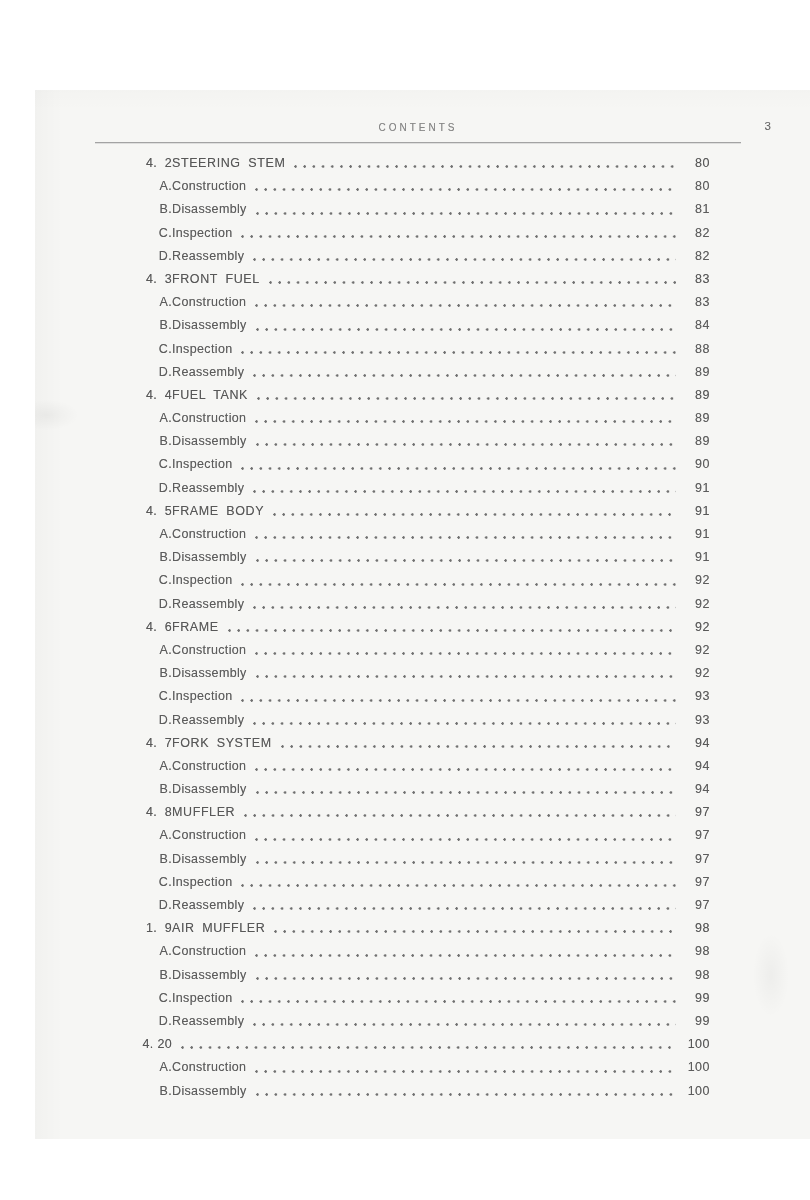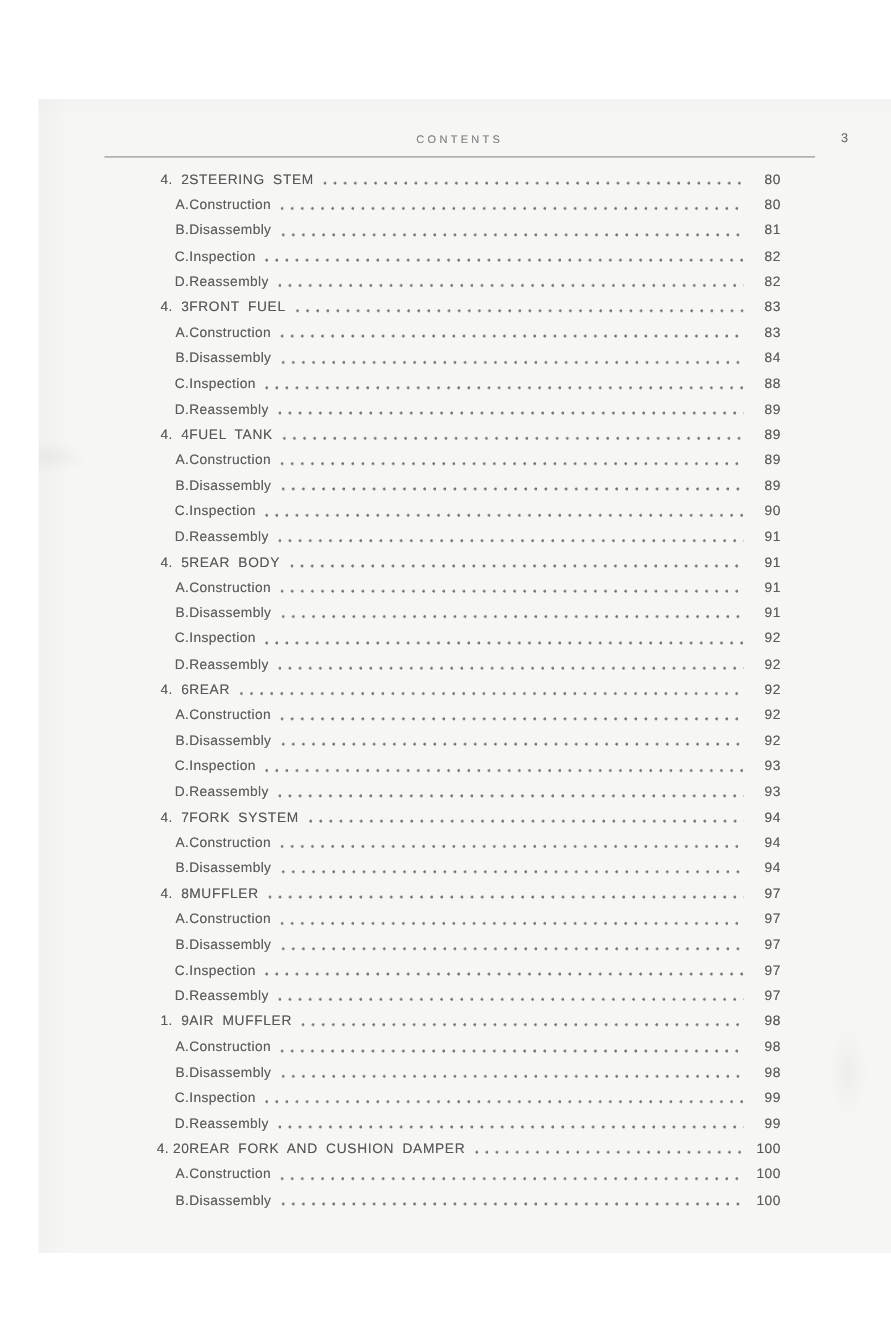--- a/index.html
+++ b/index.html
@@ -192,21 +192,21 @@
     <span class="pg">90</span>
   </div>
         <div class="row">
     <span class="num">D.</span>
     <span class="title">Reassembly</span>
     <span class="leader"></span>
     <span class="pg">91</span>
   </div>
         <div class="row section">
     <span class="num">4.  5</span>
-    <span class="title">REAR BODY</span>
+    <span class="title">FRAME BODY</span>
     <span class="leader"></span>
     <span class="pg">91</span>
   </div>
         <div class="row">
     <span class="num">A.</span>
     <span class="title">Construction</span>
     <span class="leader"></span>
     <span class="pg">91</span>
   </div>
         <div class="row">
@@ -222,21 +222,21 @@
     <span class="pg">92</span>
   </div>
         <div class="row">
     <span class="num">D.</span>
     <span class="title">Reassembly</span>
     <span class="leader"></span>
     <span class="pg">92</span>
   </div>
         <div class="row section">
     <span class="num">4.  6</span>
-    <span class="title">REAR</span>
+    <span class="title">FRAME</span>
     <span class="leader"></span>
     <span class="pg">92</span>
   </div>
         <div class="row">
     <span class="num">A.</span>
     <span class="title">Construction</span>
     <span class="leader"></span>
     <span class="pg">92</span>
   </div>
         <div class="row">
@@ -330,21 +330,20 @@
     <span class="pg">99</span>
   </div>
         <div class="row">
     <span class="num">D.</span>
     <span class="title">Reassembly</span>
     <span class="leader"></span>
     <span class="pg">99</span>
   </div>
         <div class="row section">
     <span class="num">4. 20</span>
-    <span class="title">REAR FORK AND CUSHION DAMPER</span>
     <span class="leader"></span>
     <span class="pg">100</span>
   </div>
         <div class="row">
     <span class="num">A.</span>
     <span class="title">Construction</span>
     <span class="leader"></span>
     <span class="pg">100</span>
   </div>
         <div class="row">

